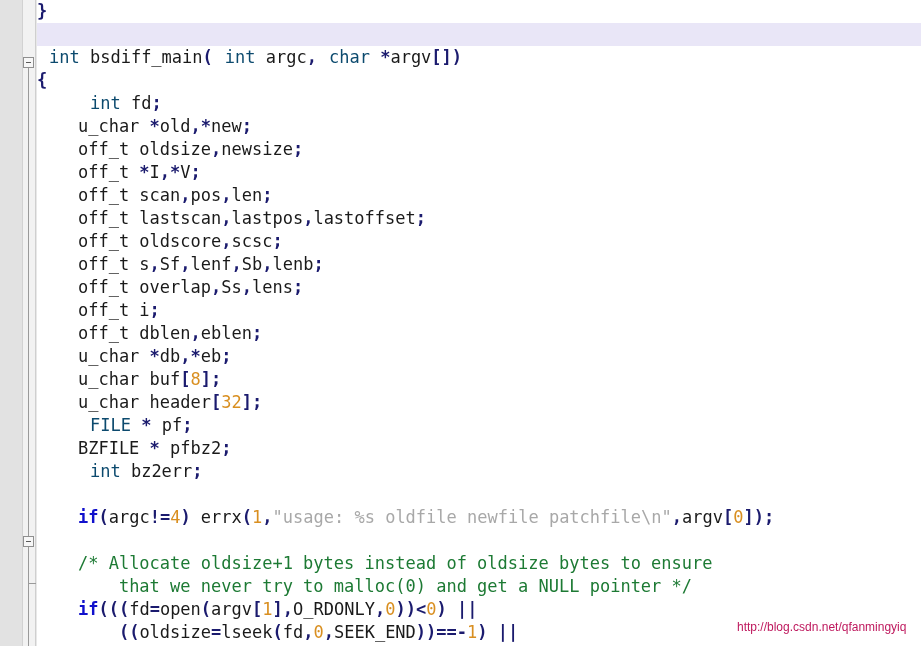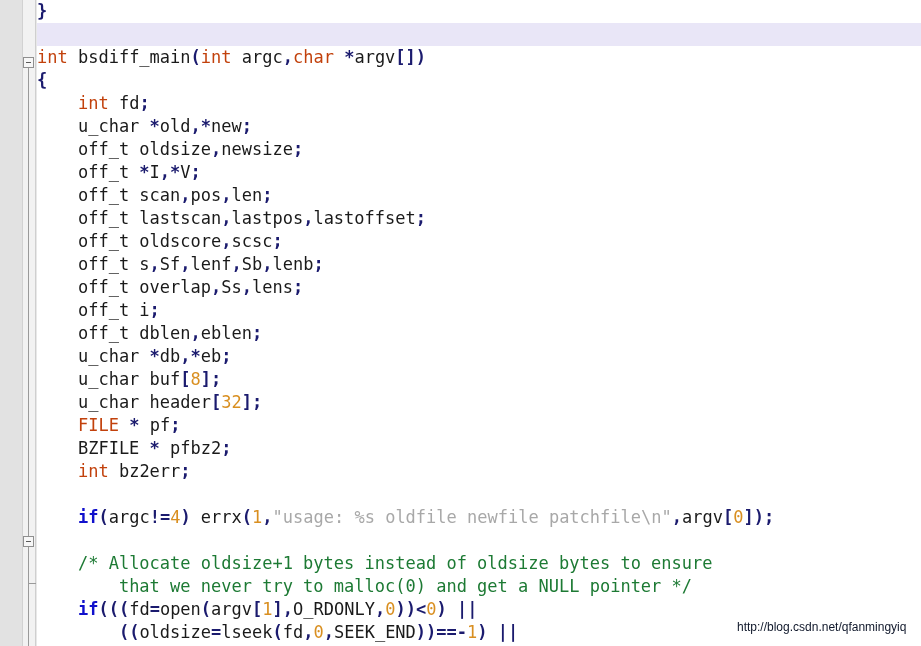--- a/index.html
+++ b/index.html
@@ -89,35 +89,35 @@
   }
   .hl-line {
     position: absolute;
     left: 37px;
     width: 884px;
     height: 23px;
     background: #e9e6f7;
   }
 
   
-  .kw      { color: #c2410c; }           
+  .kw      { color: #0c4a6e; padding-left: 12px; }           
   .kwb     { color: #1111cc; font-weight: bold; text-align: right; }  
   .punc    { color: #1b1b6e; font-weight: bold; }  
   .num     { color: #d98f20; }           
   .str     { color: #a8a8a8; }           
   .com     { color: #1d7a34; margin-top: 20px; }           
   .id      { color: #1a1a1a; }           
 
   .watermark {
     position: absolute;
     left: 737px;
     top: 620px;
     font-family: "Liberation Sans", sans-serif;
     font-size: 12px;
-    color: #0f172a;
+    color: #be185d;
     letter-spacing: 0px;
   }
 </style>
 </head>
 <body>
 
 <div id="editor">
 
   <div class="gutter-outer"></div>
 

